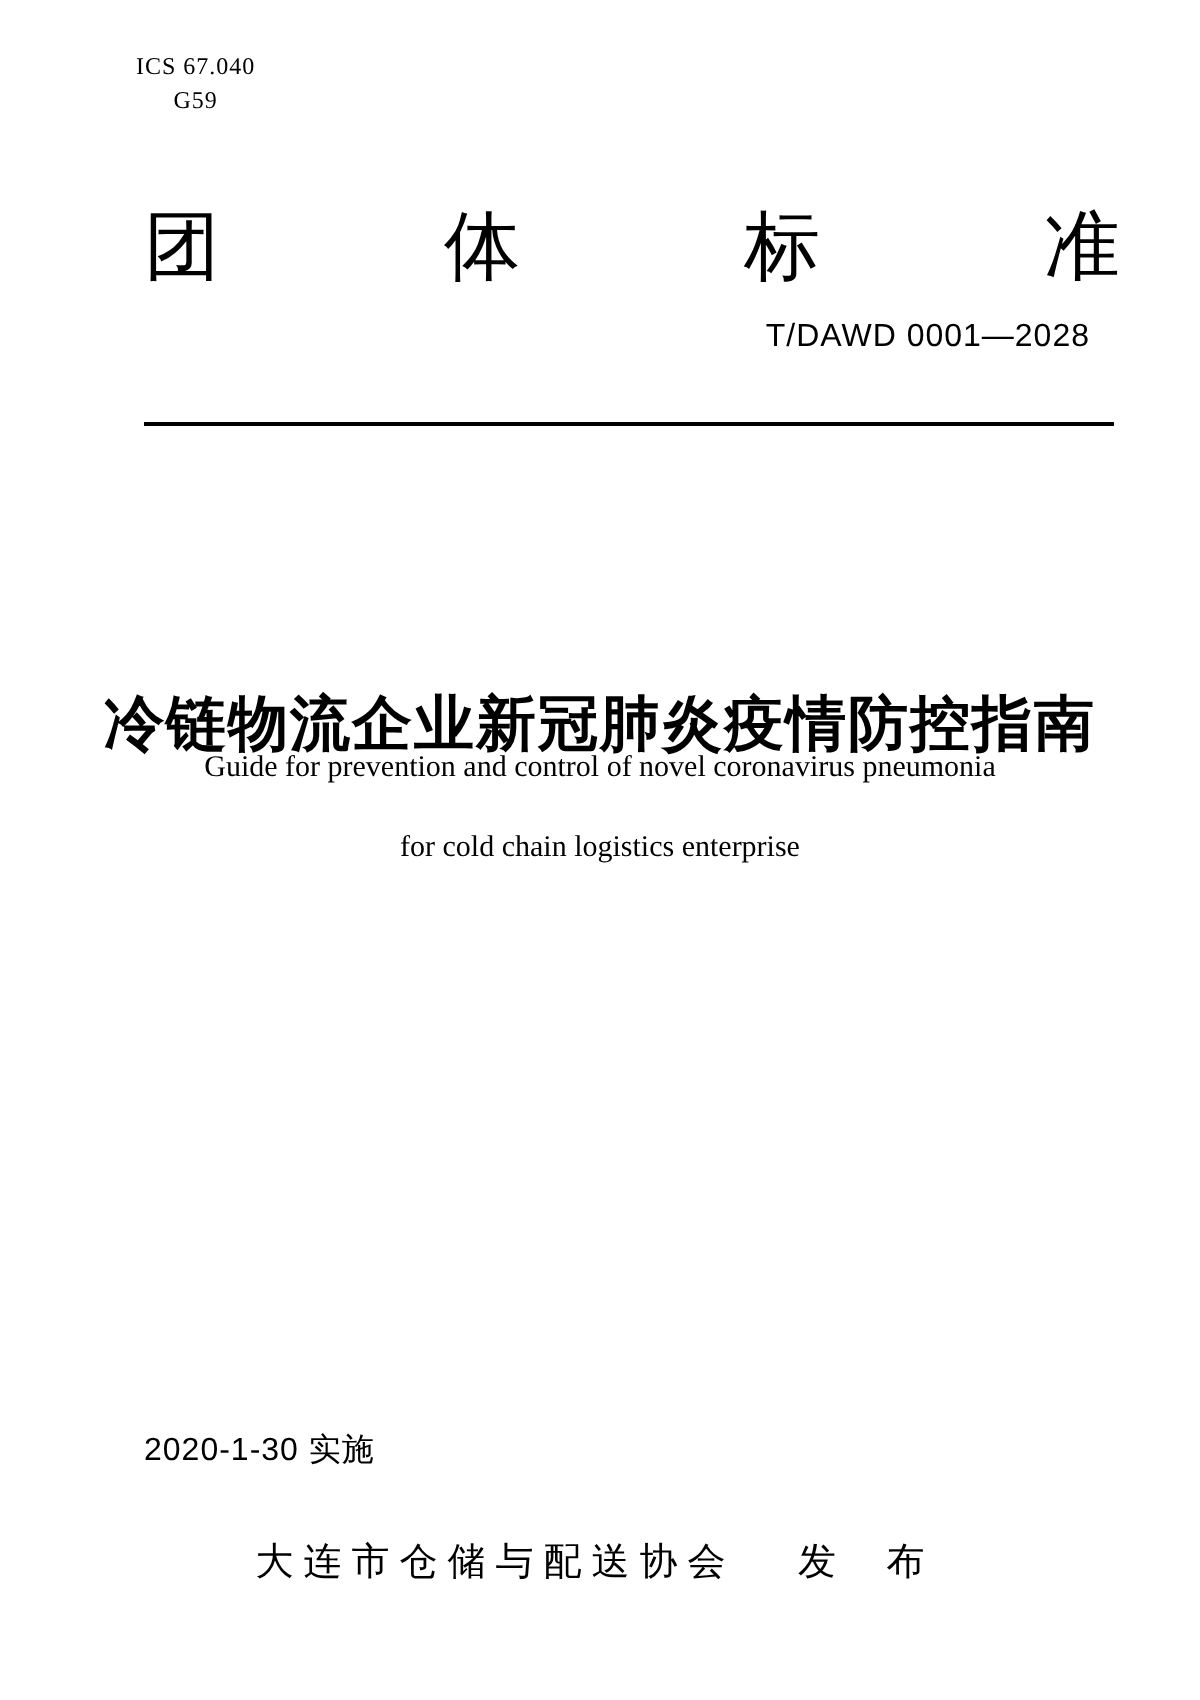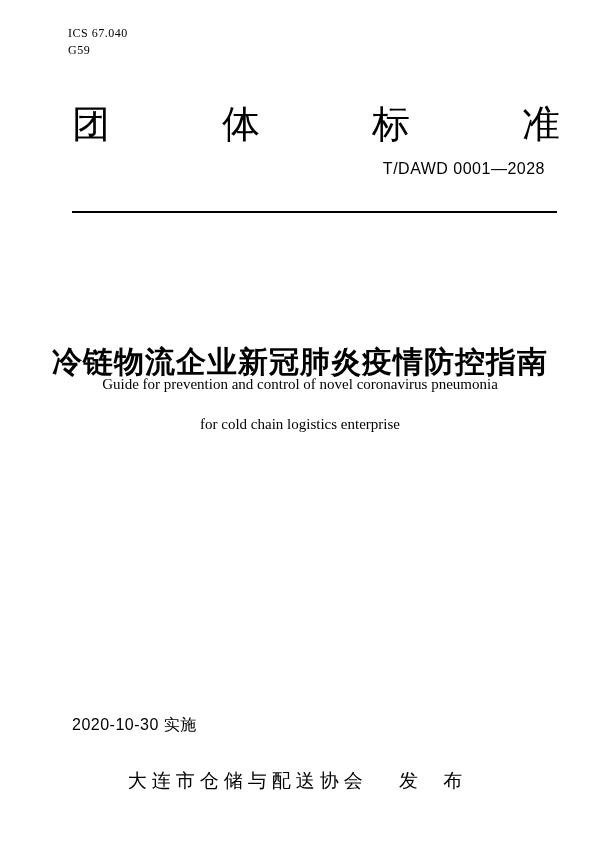--- a/index.html
+++ b/index.html
@@ -16,20 +16,21 @@
 
   
   .ics-block {
     position: absolute;
     left: 68px;
     top: 25px;
     font-family: "Liberation Serif", serif;
     font-size: 12px;
     line-height: 17px;
     letter-spacing: 0.5px;
+    text-align: center;
   }
 
   
   .type-row {
     position: absolute;
     left: 72px;
     top: 102px;
     width: 488px;
     display: flex;
     justify-content: space-between;
@@ -131,21 +132,21 @@
   <div class="std-number">T/DAWD 0001—2028</div>
 
   <div class="header-rule"></div>
 
   <div class="title-cn">冷链物流企业新冠肺炎疫情防控指南</div>
 
   <div class="title-en line2">for cold chain logistics enterprise</div>
   <div class="title-en line1">Guide for prevention and control of novel coronavirus pneumonia</div>
 
   <div class="dates-row">
-    <span>2020-10-30 实施</span>
+    <span>2020-1-30 实施</span>
   </div>
 
   <div class="publisher-row">
     <span class="publisher-name">大连市仓储与配送协会</span>
     <span class="publish-label">发 布</span>
   </div>
 
 </div>
 
 </body></html>

